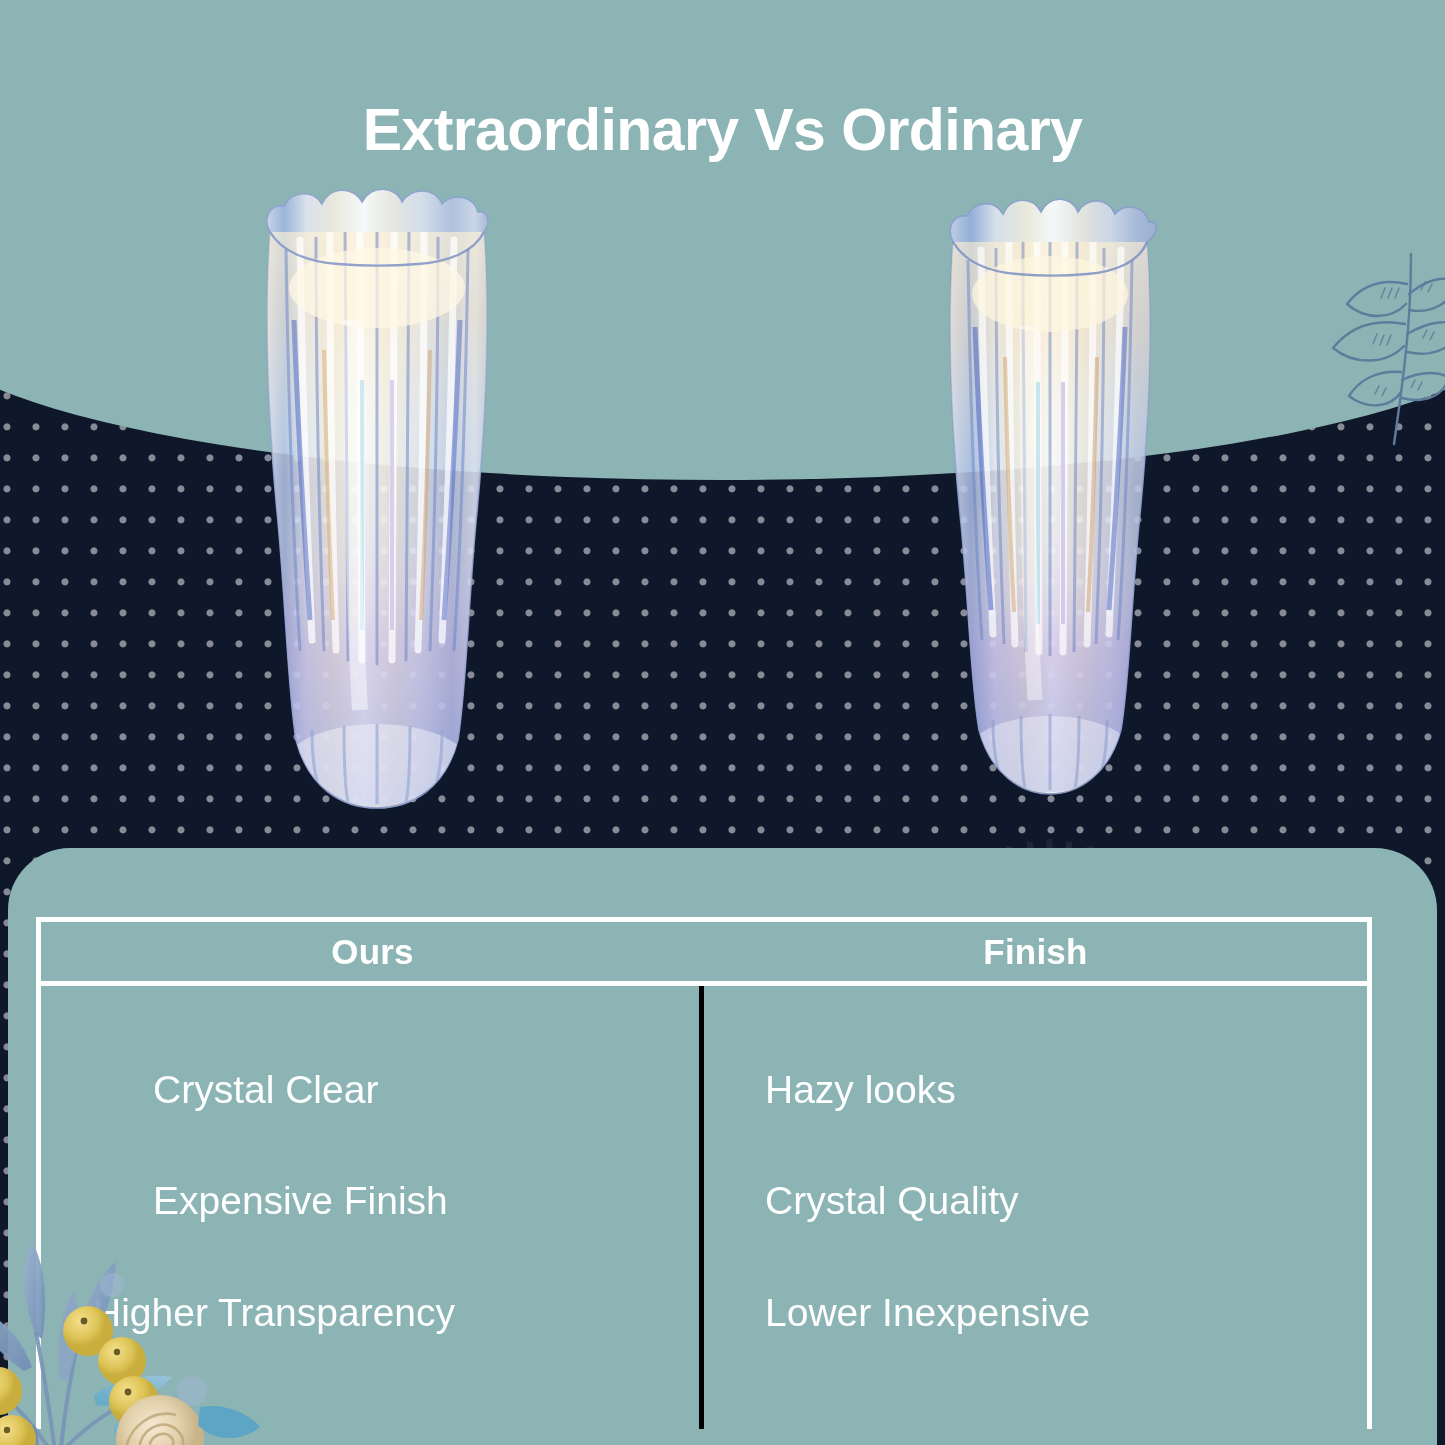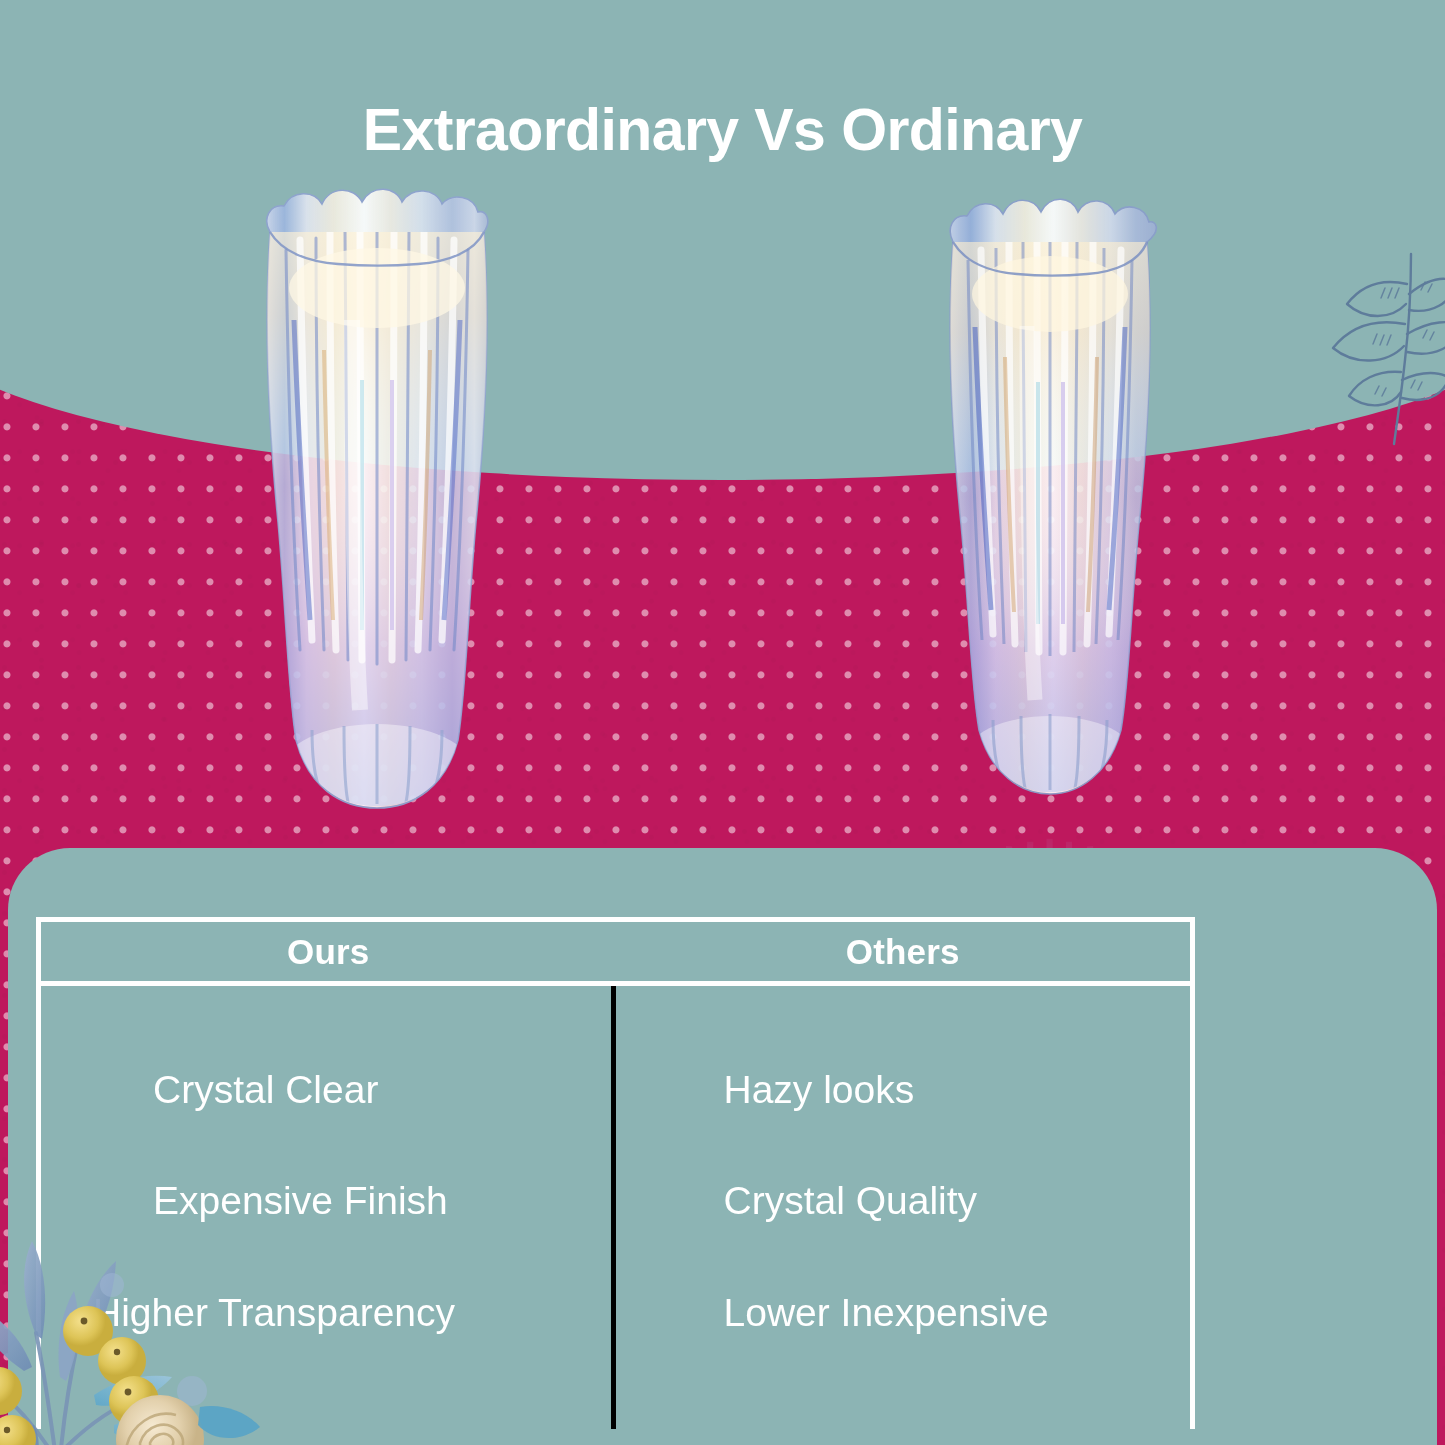--- a/index.html
+++ b/index.html
@@ -5,21 +5,21 @@
 <style>
   * { margin:0; padding:0; box-sizing:border-box; }
   html, body {
     width:1445px; height:1445px;
     font-family:"Liberation Sans", sans-serif;
     overflow:hidden;
   }
   #page {
     position:relative;
     width:1445px; height:1445px;
-    background:#be185d;
+    background:#0f172a;
     overflow:hidden;
   }
 
   
   .paper-tex {
     position:absolute; inset:0;
     background-image:
       radial-gradient(circle at 12% 28%, rgba(0,0,0,.020) 0 2px, transparent 3px),
       radial-gradient(circle at 37% 61%, rgba(0,0,0,.016) 0 2px, transparent 3px),
       radial-gradient(circle at 68% 19%, rgba(0,0,0,.018) 0 2px, transparent 3px),
@@ -76,21 +76,21 @@
     position:absolute;
     left:8px; top:848px;
     width:1429px; height:600px;
     background:#8CB4B4;
     border-radius:62px 62px 0 0;
   }
 
   .table {
     position:absolute;
     left:28px; top:69px;
-    width:1159px; height:512px;
+    width:1336px; height:512px;
     border:5px solid #FFFFFF;
     border-bottom:none;
     display:flex;
     flex-direction:column;
   }
   .thead {
     display:flex;
     height:64px;
     border-bottom:5px solid #FFFFFF;
     flex:0 0 auto;
@@ -118,21 +118,21 @@
   }
   .col.col-ours  { border-right:5px solid #000000; }
   .cell {
     color:#FFFFFF;
     font-size:39px;
     font-weight:300;
     line-height:1.1;
     white-space:nowrap;
   }
   .col-ours  .cell { padding-left:112px; }
-  .col-others .cell { padding-left:108px; }
+  .col-others .cell { padding-left:61px; }
   .col-ours  .cell.ind { padding-left:52px; }
 </style>
 </head>
 <body>
 
 <div id="page">
 
   <div class="paper-tex"></div>
 
   <div class="top-band"></div>
@@ -363,21 +363,21 @@
       </g>
     </svg>
   </div>
 
   <div class="panel">
 
     <div class="table">
 
       <div class="thead">
         <div class="th">Ours</div>
-        <div class="th">Others</div>
+        <div class="th">Finish</div>
       </div>
 
       <div class="tbody">
 
         <div class="col col-ours">
           <div class="cell">Crystal Clear</div>
           <div class="cell">Expensive Finish</div>
           <div class="cell ind">Higher Transparency</div>
         </div>
 

